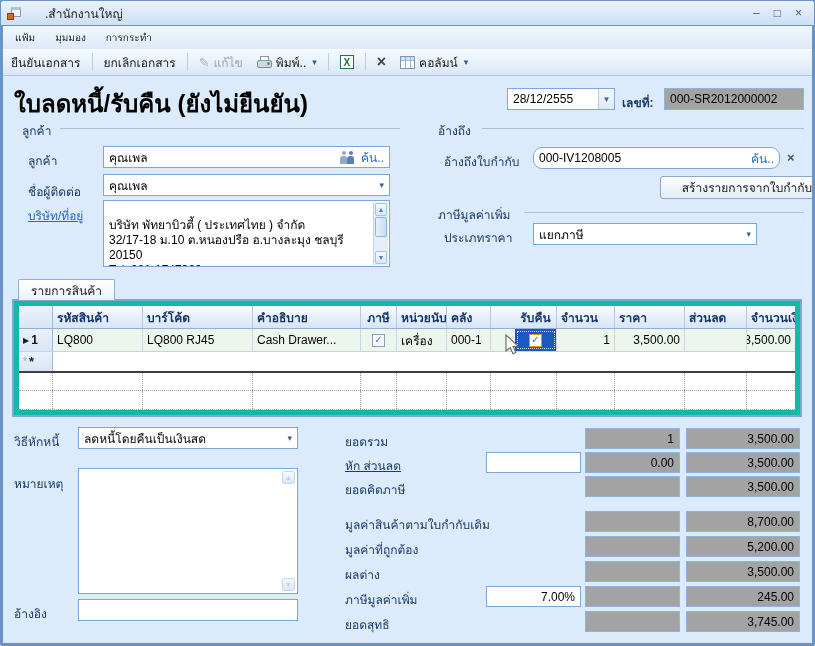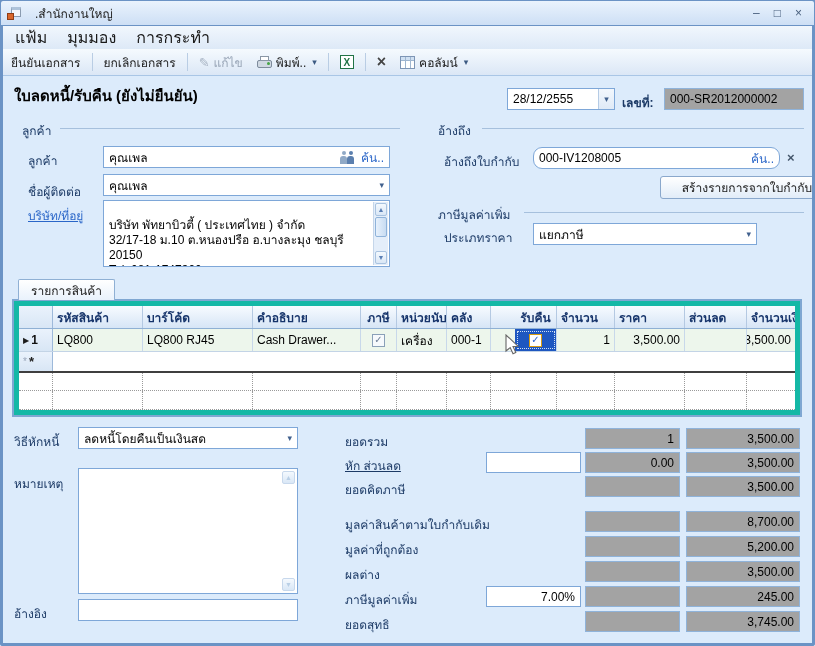--- a/index.html
+++ b/index.html
@@ -5,31 +5,31 @@
   * { margin:0; padding:0; box-sizing:border-box; }
   html,body { background:#f0f0f0; }
   body { font-family:"Liberation Sans","DejaVu Sans",sans-serif; }
   .window { position:relative; width:815px; height:646px; background:#dcebfb; overflow:hidden; }
   .frame { position:absolute; inset:0; border:3px solid #6b93c5; border-top:none; border-radius:0 0 3px 3px; pointer-events:none; z-index:50; }
 
   
   .titlebar { position:absolute; left:0; top:0; width:815px; height:26px;
     background:linear-gradient(#eaf3fd,#cddff5); border:1px solid #6b93c5; border-radius:3px 3px 0 0;
     display:flex; align-items:center; padding:0 6px; z-index:60; }
-  .title-text { font-size:12px; color:#222; margin-left:14px; }
+  .title-text { font-size:12px; color:#222; margin-left:24px; }
   .win-controls { margin-left:auto; display:flex; gap:14px; padding-right:6px; }
   .win-btn { font-size:12px; color:#49607e; cursor:default; line-height:1; }
   .form-icon { position:relative; width:14px; height:13px; }
   .form-icon .win { position:absolute; right:0; top:0; width:10px; height:10px; background:#f3f6fa; border:1px solid #8a9bb0; border-top:3px solid #aec3da; }
   .form-icon .sq { position:absolute; left:0; bottom:0; width:7px; height:7px; background:#d9662a; border:1px solid #8f3c14; }
 
   
   .menubar { position:absolute; left:1px; top:26px; width:813px; height:23px;
     background:linear-gradient(#f1f7fd,#dde9f7); display:flex; align-items:center; gap:4px; padding:0 6px; z-index:40; }
-  .menu-item { font-size:16px; color:#1a1a1a; padding:0 8px; }
+  .menu-item { font-size:10px; color:#1a1a1a; padding:0 8px; }
   .toolbar { position:absolute; left:1px; top:49px; width:813px; height:27px;
     background:linear-gradient(#f5fafe,#dbe7f6); border-bottom:1px solid #a9c6e6;
     display:flex; align-items:center; gap:2px; padding:0 4px; z-index:40; }
   .tb-btn { display:flex; align-items:center; gap:4px; font-size:12px; color:#1a1a1a; padding:3px 6px; border-radius:2px; }
   .tb-btn.disabled { color:#9aa7b8; }
   .tb-sep { width:1px; height:18px; background:#b9cde4; margin:0 3px; }
   .dd-arrow { font-size:9px; color:#3c5a82; margin-left:2px; }
   .icon-pencil { font-size:13px; color:#a8b4c4; }
   .icon-printer { position:relative; width:15px; height:12px; }
   .icon-printer .pbody { position:absolute; left:0; bottom:0; width:15px; height:8px; background:#cfd8e2; border:1px solid #7d8b9c; border-radius:2px; }
@@ -37,21 +37,21 @@
   .icon-printer .led { position:absolute; right:2px; bottom:3px; width:3px; height:3px; background:#44a344; border-radius:50%; }
   .icon-excel { width:14px; height:14px; background:#fff; border:1px solid #217346; color:#217346; font-size:10px; font-weight:bold; display:flex; align-items:center; justify-content:center; }
   .icon-delete { font-size:16px; font-weight:bold; color:#444; line-height:1; }
   .icon-columns { position:relative; width:15px; height:13px; background:#fff; border:1px solid #7d95b5; }
   .icon-columns:before { content:""; position:absolute; left:0; top:0; right:0; height:3px; background:#cfe0f2; border-bottom:1px solid #9fb6d0; }
   .icon-columns .v1,.icon-columns .v2 { position:absolute; top:0; bottom:0; width:1px; background:#9fb6d0; }
   .icon-columns .v1 { left:4px; } .icon-columns .v2 { left:9px; }
 
   
   .lbl { position:absolute; font-size:12px; color:#1c3a66; white-space:nowrap; }
-  .page-title { position:absolute; left:14px; top:84px; font-size:15px; font-weight:bold; color:#000; }
+  .page-title { position:absolute; left:14px; top:84px; font-size:24px; font-weight:bold; color:#000; }
   .inp { position:absolute; background:#fff; border:1px solid #7ea7d8; font-size:12px; color:#000;
          display:flex; align-items:center; padding:0 5px; }
   .ro { background:#a3a3a3; border:1px solid #8fb3da; }
   .num { justify-content:flex-end; }
   .combo-arrow { margin-left:auto; font-size:9px; color:#41618e; }
   .arrow-box { position:absolute; right:0; top:0; bottom:0; width:16px; border-left:1px solid #b5cbe5;
     background:linear-gradient(#f2f7fd,#dfeaf7); display:flex; align-items:center; justify-content:center;
     font-size:9px; color:#41618e; }
   .link { color:#2a66c8; font-size:12px; text-decoration:none; }
   .group-lbl { position:absolute; font-size:12px; color:#1c3a66; background:#dcebfb; padding-right:6px; z-index:2; }

